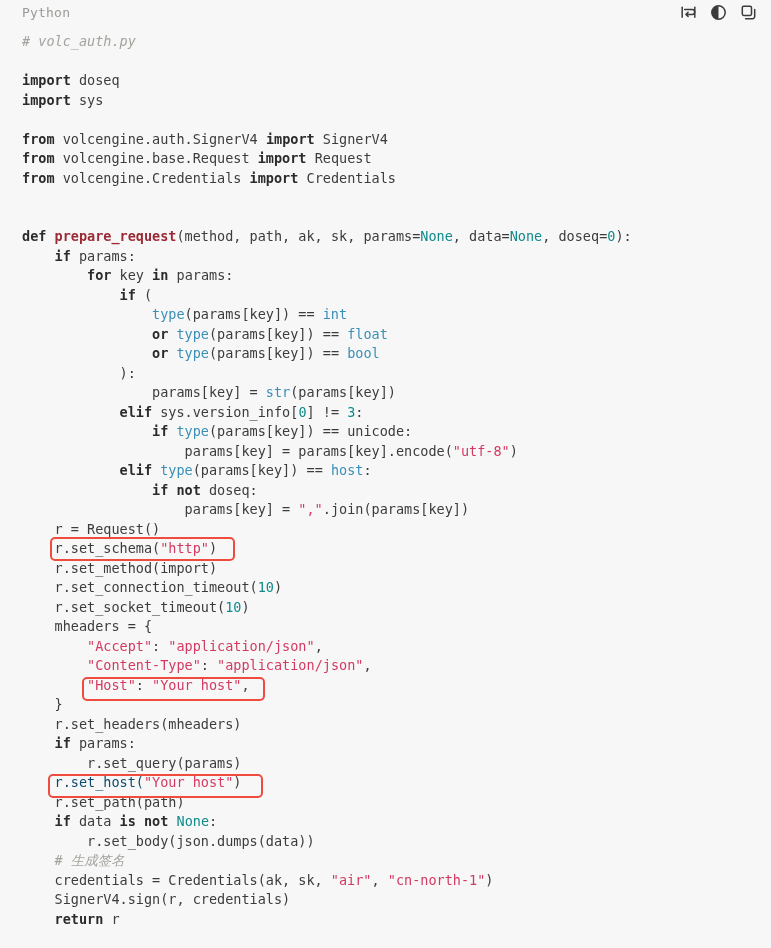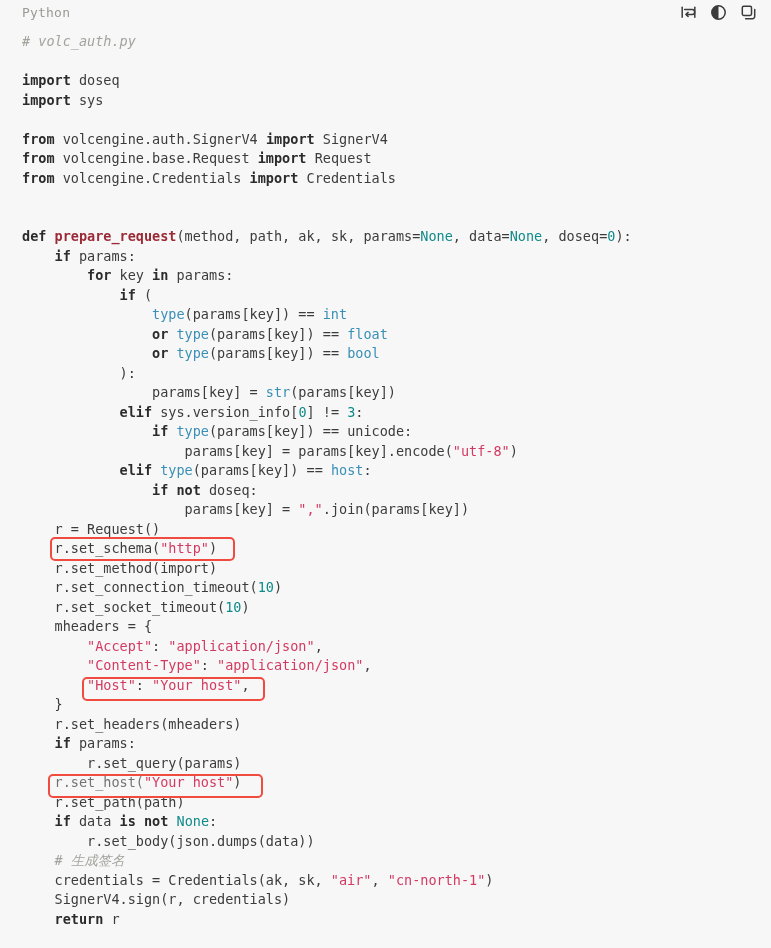--- a/index.html
+++ b/index.html
@@ -161,21 +161,21 @@
     <span class="pln" style="color: rgb(60, 60, 60);">r.set_connection_timeout(</span><span class="num" style="color: rgb(15, 138, 138);">10</span><span class="pln" style="color: rgb(60, 60, 60);">)</span>
     <span class="pln" style="color: rgb(60, 60, 60);">r.set_socket_timeout(</span><span class="num" style="color: rgb(15, 138, 138);">10</span><span class="pln" style="color: rgb(60, 60, 60);">)</span>
     <span class="pln" style="color: rgb(60, 60, 60);">mheaders = {</span>
         <span class="str" style="color: rgb(211, 58, 97);">"Accept"</span><span class="pln" style="color: rgb(60, 60, 60);">: </span><span class="str" style="color: rgb(211, 58, 97);">"application/json"</span><span class="pln" style="color: rgb(60, 60, 60);">,</span>
         <span class="str" style="color: rgb(211, 58, 97);">"Content-Type"</span><span class="pln" style="color: rgb(60, 60, 60);">: </span><span class="str" style="color: rgb(211, 58, 97);">"application/json"</span><span class="pln" style="color: rgb(60, 60, 60);">,</span>
         <span class="str" style="color: rgb(211, 58, 97);">"Host"</span><span class="pln" style="color: rgb(60, 60, 60);">: </span><span class="str" style="color: rgb(211, 58, 97);">"Your host"</span><span class="pln" style="color: rgb(60, 60, 60);">,</span>
     <span class="pln" style="color: rgb(60, 60, 60);">}</span>
     <span class="pln" style="color: rgb(60, 60, 60);">r.set_headers(mheaders)</span>
     <span class="kw" style="color: rgb(43, 43, 43);">if</span> <span class="pln" style="color: rgb(60, 60, 60);">params:</span>
         <span class="pln" style="color: rgb(60, 60, 60);">r.set_query(params)</span>
-    <span class="pln" style="color: #737373; text-align: center;">r.set_host(</span><span class="str" style="color: rgb(211, 58, 97);">"Your host"</span><span class="pln" style="color: rgb(60, 60, 60);">)</span>
+    <span class="pln" style="color: #0c4a6e; text-align: center;">r.set_host(</span><span class="str" style="color: rgb(211, 58, 97);">"Your host"</span><span class="pln" style="color: rgb(60, 60, 60);">)</span>
     <span class="pln" style="color: rgb(60, 60, 60);">r.set_path(path)</span>
     <span class="kw" style="color: rgb(43, 43, 43);">if</span> <span class="pln" style="color: rgb(60, 60, 60);">data </span><span class="kw" style="color: rgb(43, 43, 43);">is</span> <span class="kw" style="color: rgb(43, 43, 43);">not</span> <span class="cnst" style="color: rgb(15, 138, 138);">None</span><span class="pln" style="color: rgb(60, 60, 60);">:</span>
         <span class="pln" style="color: rgb(60, 60, 60);">r.set_body(json.dumps(data))</span>
     <span class="cmt" style="color: rgb(163, 163, 157); margin-top: 8px;"># 生成签名</span>
     <span class="pln" style="color: rgb(60, 60, 60);">credentials = Credentials(ak, sk, </span><span class="str" style="color: rgb(211, 58, 97);">"air"</span><span class="pln" style="color: rgb(60, 60, 60);">, </span><span class="str" style="color: rgb(211, 58, 97);">"cn-north-1"</span><span class="pln" style="color: rgb(60, 60, 60);">)</span>
     <span class="pln" style="color: rgb(60, 60, 60);">SignerV4.sign(r, credentials)</span>
     <span class="kw" style="color: rgb(43, 43, 43);">return</span> <span class="pln" style="color: rgb(60, 60, 60);">r</span></pre>
   </div>
 
   <div class="annot" style="left: 50px; top: 537px; width: 185px; height: 24px; border-color: rgb(239, 75, 63);"></div>

